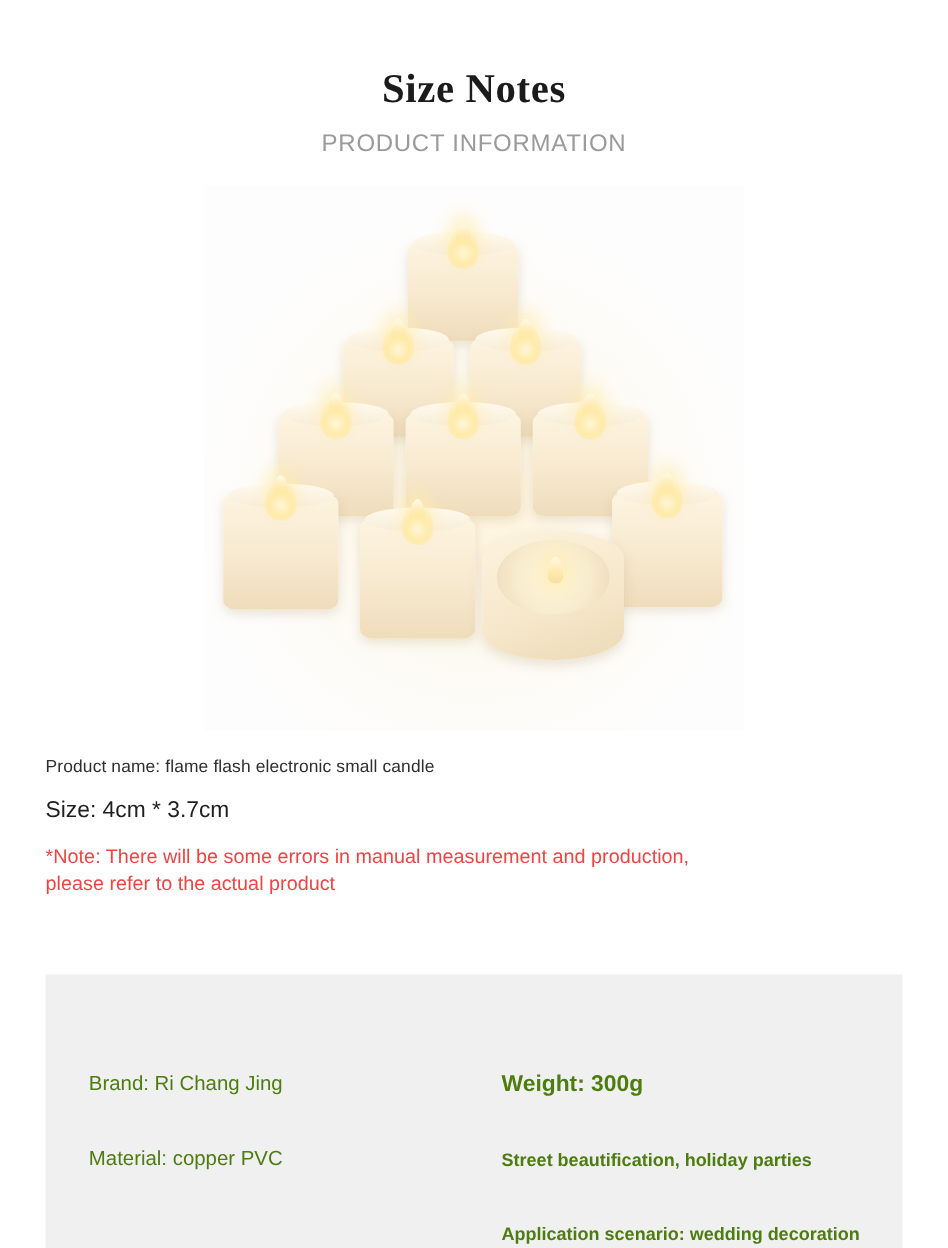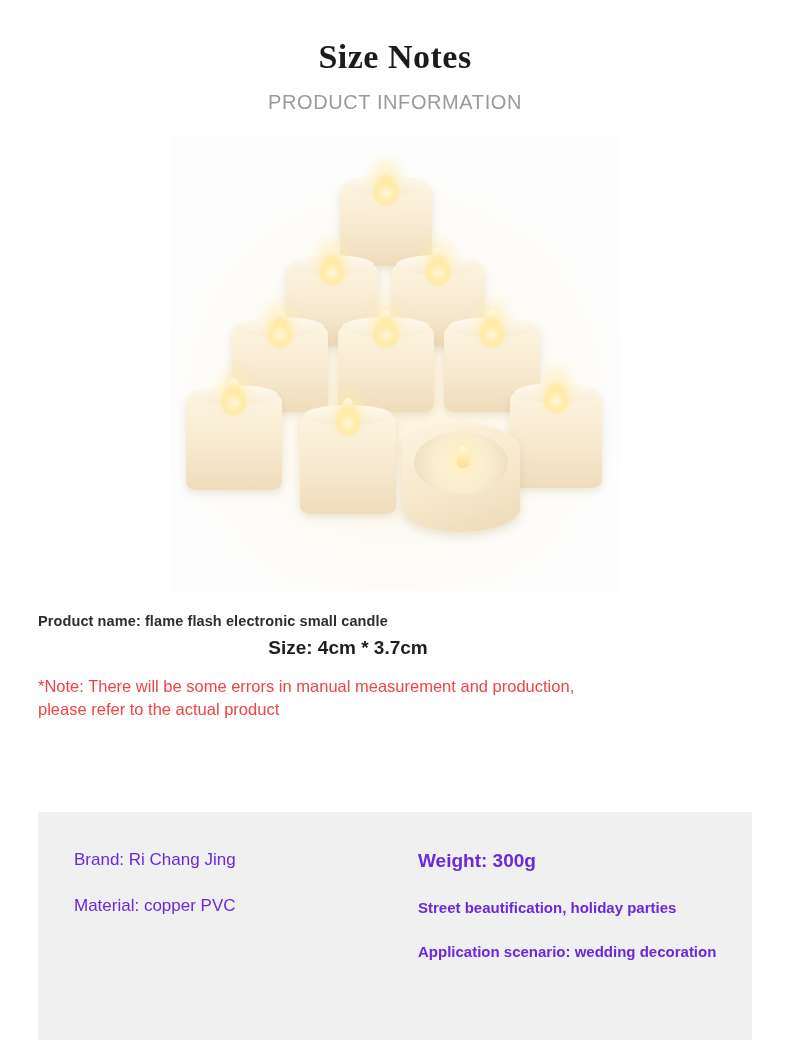--- a/index.html
+++ b/index.html
@@ -22,21 +22,21 @@
   }
 
   
   .title {
     text-align: center;
     font-family: "Liberation Serif", serif;
     font-weight: bold;
     font-size: 34px;
     color: #1b1b1b;
     letter-spacing: 0.5px;
-    padding-top: 38px;
+    padding-top: 56px;
     line-height: 1.1;
   }
   .subtitle {
     text-align: center;
     font-size: 20px;
     color: #9a9a9a;
     font-weight: 400;
     letter-spacing: 0.6px;
     margin-top: 16px;
   }
@@ -109,30 +109,29 @@
     background: radial-gradient(circle at 50% 50%, #fff7dd 0%, #f8ecce 55%, #e9d8b6 100%);
   }
 
   
   .info {
     margin: 22px 0 0 38px;
     width: 620px;
   }
   .info .prod-name {
     font-size: 14.5px;
-    font-weight: bold;
+    font-weight: normal;
     color: #2e2e2e;
     letter-spacing: 0.1px;
   }
   .info .size {
     font-size: 19px;
-    font-weight: bold;
+    font-weight: normal;
     color: #1f1f1f;
-    margin-top: 8px;
-    text-align: center;
+    margin-top: 18px;
   }
   .info .note {
     font-size: 16.5px;
     color: #ef4444;
     margin-top: 16px;
     line-height: 1.35;
     max-width: 560px;
   }
 
   
@@ -147,23 +146,24 @@
     padding: 38px 0 0 0;
   }
   .specs-col {
     position: absolute;
     top: 38px;
   }
   .col-left { left: 36px; width: 330px; }
   .col-right { left: 380px; width: 330px; font-weight: bold; }
 
   .spec-line {
-    color: #6d28d9;
+    color: #4d7c0f;
     margin-bottom: 26px;
     line-height: 1.2;
+    margin-top: 43px;
   }
   .col-left .spec-line { font-size: 17px; }
   .col-right .spec-line.big { font-size: 19px; }
   .col-right .spec-line.small { font-size: 15px; }
 </style>
 </head>
 <body>
 
 <div class="page">
 

